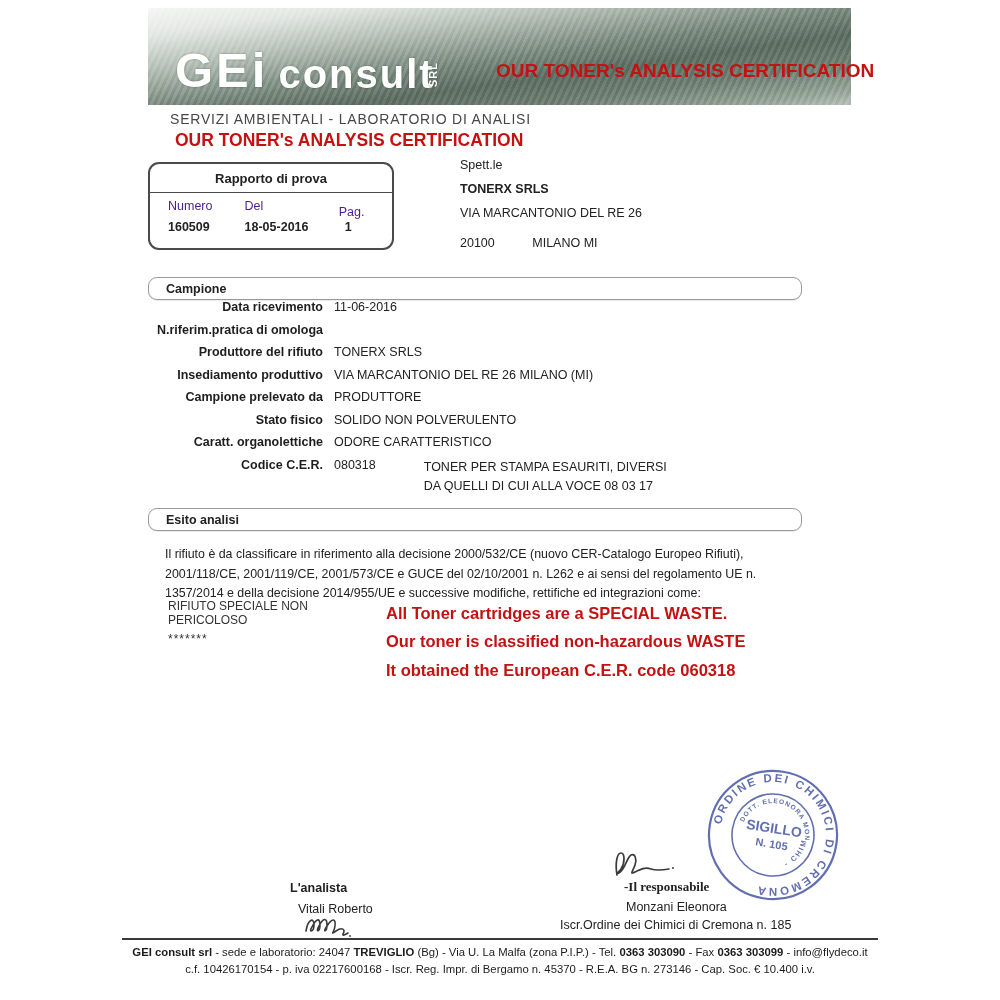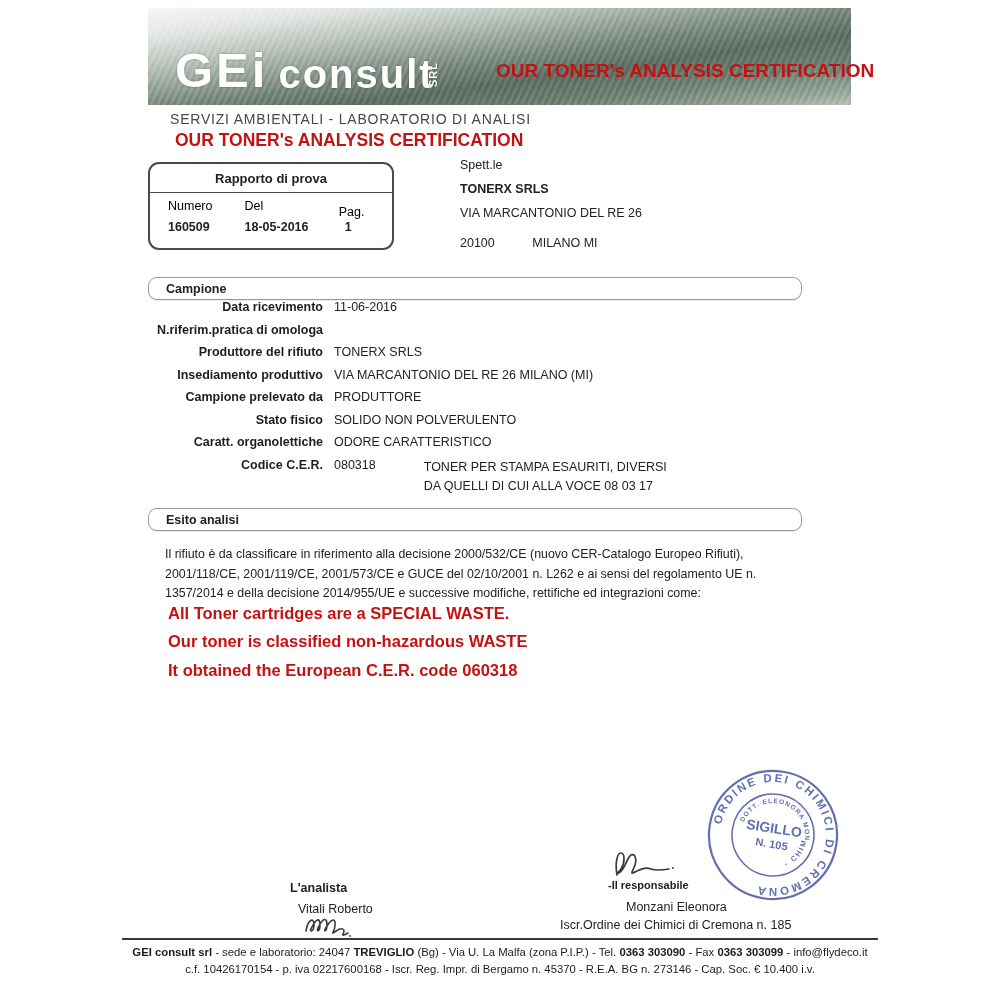--- a/index.html
+++ b/index.html
@@ -28,21 +28,21 @@
   
   .report-box{position:absolute;left:148px;top:162px;width:242px;height:84px;
     border:2px solid #4a4a4a;border-radius:11px;background:#fff;}
   .report-box .rb-title{font-size:13px;font-weight:bold;text-align:center;padding:7px 0 6px;}
   .report-box .rb-sep{border-top:1.5px solid #4a4a4a;margin:0;}
   .rb-cols{display:flex;padding:6px 14px 0 18px;}
   .rb-col{display:flex;flex-direction:column;font-size:12.5px;}
   .rb-col.c1{width:78px;}
   .rb-col.c2{width:96px;}
   .rb-col.c3{width:40px;}
-  .rb-label{color:#000000;}
+  .rb-label{color:#4c1d95;}
   .rb-col.c3 .rb-label{margin-top:6px;}
   .rb-value{font-weight:bold;margin-top:7px;}
   .rb-col.c3 .rb-value{margin-top:1px;text-align:left;padding-left:6px;}
 
   
   .recipient{position:absolute;left:460px;top:158px;font-size:12.5px;}
   .recipient .r-sal{margin-bottom:10px;}
   .recipient .r-name{font-weight:bold;margin-bottom:10px;}
   .recipient .r-addr{margin-bottom:16px;}
   .r-cityrow .r-postal{display:inline-block;}
@@ -73,21 +73,21 @@
 
   
   .stamp{position:absolute;left:688px;top:760px;width:170px;height:150px;
     transform:rotate(9deg);opacity:.82;}
 
   
   .sig-analyst-role{position:absolute;left:290px;top:881px;font-weight:bold;font-size:12.5px;}
   .sig-analyst-name{position:absolute;left:298px;top:902px;font-size:12.5px;}
   .sig-analyst-scribble{position:absolute;left:302px;top:905px;}
   .sig-resp-scribble{position:absolute;left:605px;top:845px;}
-  .sig-resp-role{position:absolute;left:608px;top:879px;font-weight:bold;font-size:11px;}
+  .sig-resp-role{position:absolute;left:624px;top:879px;font-weight:bold;font-size:13px;font-family:Liberation Serif, serif;}
   .sig-resp-name{position:absolute;left:626px;top:900px;font-size:12.5px;}
   .sig-resp-reg{position:absolute;left:560px;top:918px;font-size:12.5px;}
 
   
   .footer-rule{position:absolute;left:122px;top:938px;width:756px;border-top:2.5px solid #3a3a3a;}
   .footer{position:absolute;left:122px;top:944px;width:756px;text-align:center;
     font-size:11.3px;color:#1c1c1c;line-height:1.5;}
   .footer .b{font-weight:bold;}
 </style>
 </head>
@@ -178,20 +178,24 @@
     </div>
   </div>
 
   <div class="section-box" id="sec-esito">
     <span class="s-label">Esito analisi</span>
   </div>
 
   <div class="esito-par">Il rifiuto è da classificare in riferimento alla decisione 2000/532/CE (nuovo CER-Catalogo Europeo Rifiuti), 2001/118/CE, 2001/119/CE, 2001/573/CE e GUCE del 02/10/2001 n.  L262 e ai sensi del regolamento UE n. 1357/2014 e della decisione 2014/955/UE  e successive modifiche, rettifiche ed integrazioni come:</div>
 
   <div class="result-row">
+    <div class="classif">
+      <span>RIFIUTO SPECIALE NON PERICOLOSO</span>
+      <span class="stars">*******</span>
+    </div>
     <div class="red-note">
       <span>All Toner cartridges are a SPECIAL WASTE.</span><br>
       <span>Our toner is  classified non-hazardous WASTE</span><br>
       <span>It obtained the European C.E.R. code  060318</span>
     </div>
   </div>
 
   <svg class="stamp" viewBox="0 0 170 150">
     <g stroke="#3f4f9e" fill="none">
       <circle cx="85" cy="75" r="64" stroke-width="2.2"></circle>

